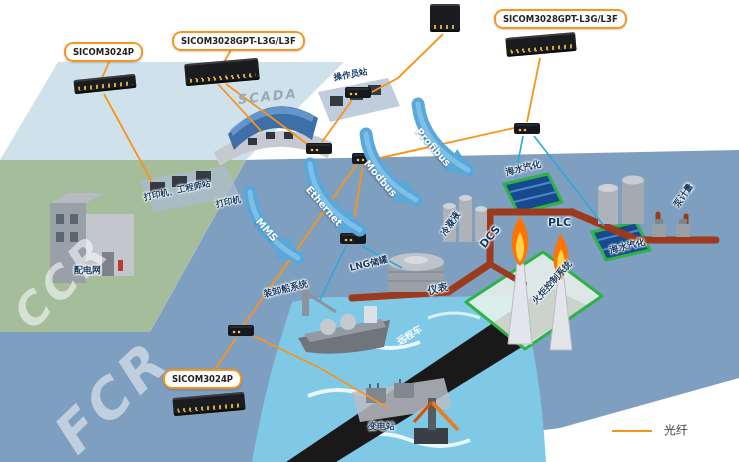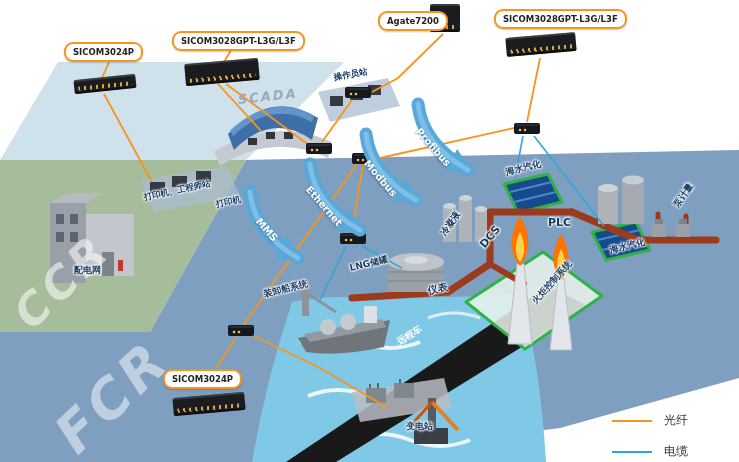--- a/index.html
+++ b/index.html
@@ -28,21 +28,21 @@
              padding: 3px 7px; white-space: nowrap; text-align: center;
              box-shadow: 0 1px 2px rgba(0,0,0,.18); }
 
   .sw { position: absolute; z-index: 4; background: #1a1c1f; border-radius: 2px;
         box-shadow: inset 0 2px 0 rgba(255,255,255,.14), inset 0 -2px 0 rgba(0,0,0,.55); }
   .sw::before { content: ""; position: absolute; left: 4px; right: 4px; bottom: 3px; height: 4px;
         background: repeating-linear-gradient(90deg, #f5c24b 0 2px, transparent 2px 6px); opacity: .85; }
 
   .legend { position: absolute; z-index: 5; left: 612px; top: 412px;
             display: flex; flex-direction: column; gap: 14px; }
-  .legend .row { display: flex; align-items: center; gap: 12px; }
+  .legend .row { display: flex; align-items: center; gap: 12px; margin-top: 10px; }
   .legend .swatch { display: inline-block; width: 40px; height: 0; border-top: 2px solid #999; }
   .legend .lab { font-size: 12px; color: #333; }
 </style>
 </head>
 <body>
 
 <div class="stage">
 
   <svg class="scene" width="739" height="462" viewBox="0 0 739 462">
     <defs>
@@ -262,21 +262,20 @@
       <path d="M418,104 Q422,144 468,170" stroke="#58a8da" stroke-width="13" marker-end="url(#ah)"></path>
       <path d="M418,104 Q422,144 468,170" stroke="#8ec9ec" stroke-width="5" opacity=".7"></path>
     </g>
   </svg>
 
   <div class="zonetext" style="left:6px;top:305px;font-size:44px;transform:rotate(-44deg)">CCR</div>
   <div class="zonetext" style="left:46px;top:424px;font-size:54px;transform:rotate(-44deg);color:rgba(255,255,255,.5)">FCR</div>
 
   <div class="callout" style="left:64px;top:42px">SICOM3024P</div>
   <div class="callout" style="left:172px;top:31px">SICOM3028GPT-L3G/L3F</div>
-  <div class="callout" style="left:378px;top:11px">Agate7200</div>
   <div class="callout" style="left:494px;top:9px">SICOM3028GPT-L3G/L3F</div>
   <div class="callout" style="left:163px;top:369px">SICOM3024P</div>
 
   <div class="sw" style="left:74px;top:77px;width:62px;height:14px;transform:rotate(-6deg)"></div>
   <div class="sw" style="left:185px;top:61px;width:74px;height:22px;transform:rotate(-5deg)"></div>
   <div class="sw" style="left:430px;top:4px;width:30px;height:28px"></div>
   <div class="sw" style="left:506px;top:35px;width:70px;height:19px;transform:rotate(-5deg)"></div>
   <div class="sw" style="left:173px;top:395px;width:72px;height:18px;transform:rotate(-5deg)"></div>
 
   <div class="proto" style="left:258px;top:214px;transform:rotate(49deg)">MMS</div>
@@ -292,21 +291,21 @@
   <div class="t" style="left:264px;top:288px;transform:rotate(-14deg)">装卸船系统</div>
   <div class="t" style="left:350px;top:262px;transform:rotate(-14deg)">LNG储罐</div>
   <div class="t" style="left:443px;top:228px;transform:rotate(-55deg)">冷凝液</div>
   <div class="t" style="left:506px;top:166px;transform:rotate(-14deg)">海水汽化</div>
   <div class="t big" style="left:548px;top:216px">PLC</div>
   <div class="t big" style="left:482px;top:240px;transform:rotate(-50deg)">DCS</div>
   <div class="t" style="left:428px;top:284px;font-size:10px;transform:rotate(-12deg)">仪表</div>
   <div class="t" style="left:534px;top:296px;transform:rotate(-48deg)">火炬控制系统</div>
   <div class="t" style="left:610px;top:244px;transform:rotate(-14deg)">海水汽化</div>
   <div class="t" style="left:676px;top:200px;transform:rotate(-55deg)">泵计量</div>
-  <div class="t" style="left:406px;top:420px">变电站</div>
+  <div class="t" style="left:368px;top:420px">变电站</div>
   <div class="t white" style="left:398px;top:336px;transform:rotate(-31deg)">远程车</div>
 
   <div class="legend">
     <div class="row">
       <span class="swatch" style="border-top-color: rgb(247, 148, 29);"></span>
       <span class="lab">光纤</span>
     </div>
     <div class="row">
       <span class="swatch" style="border-top-color: rgb(46, 168, 220);"></span>
       <span class="lab">电缆</span>

